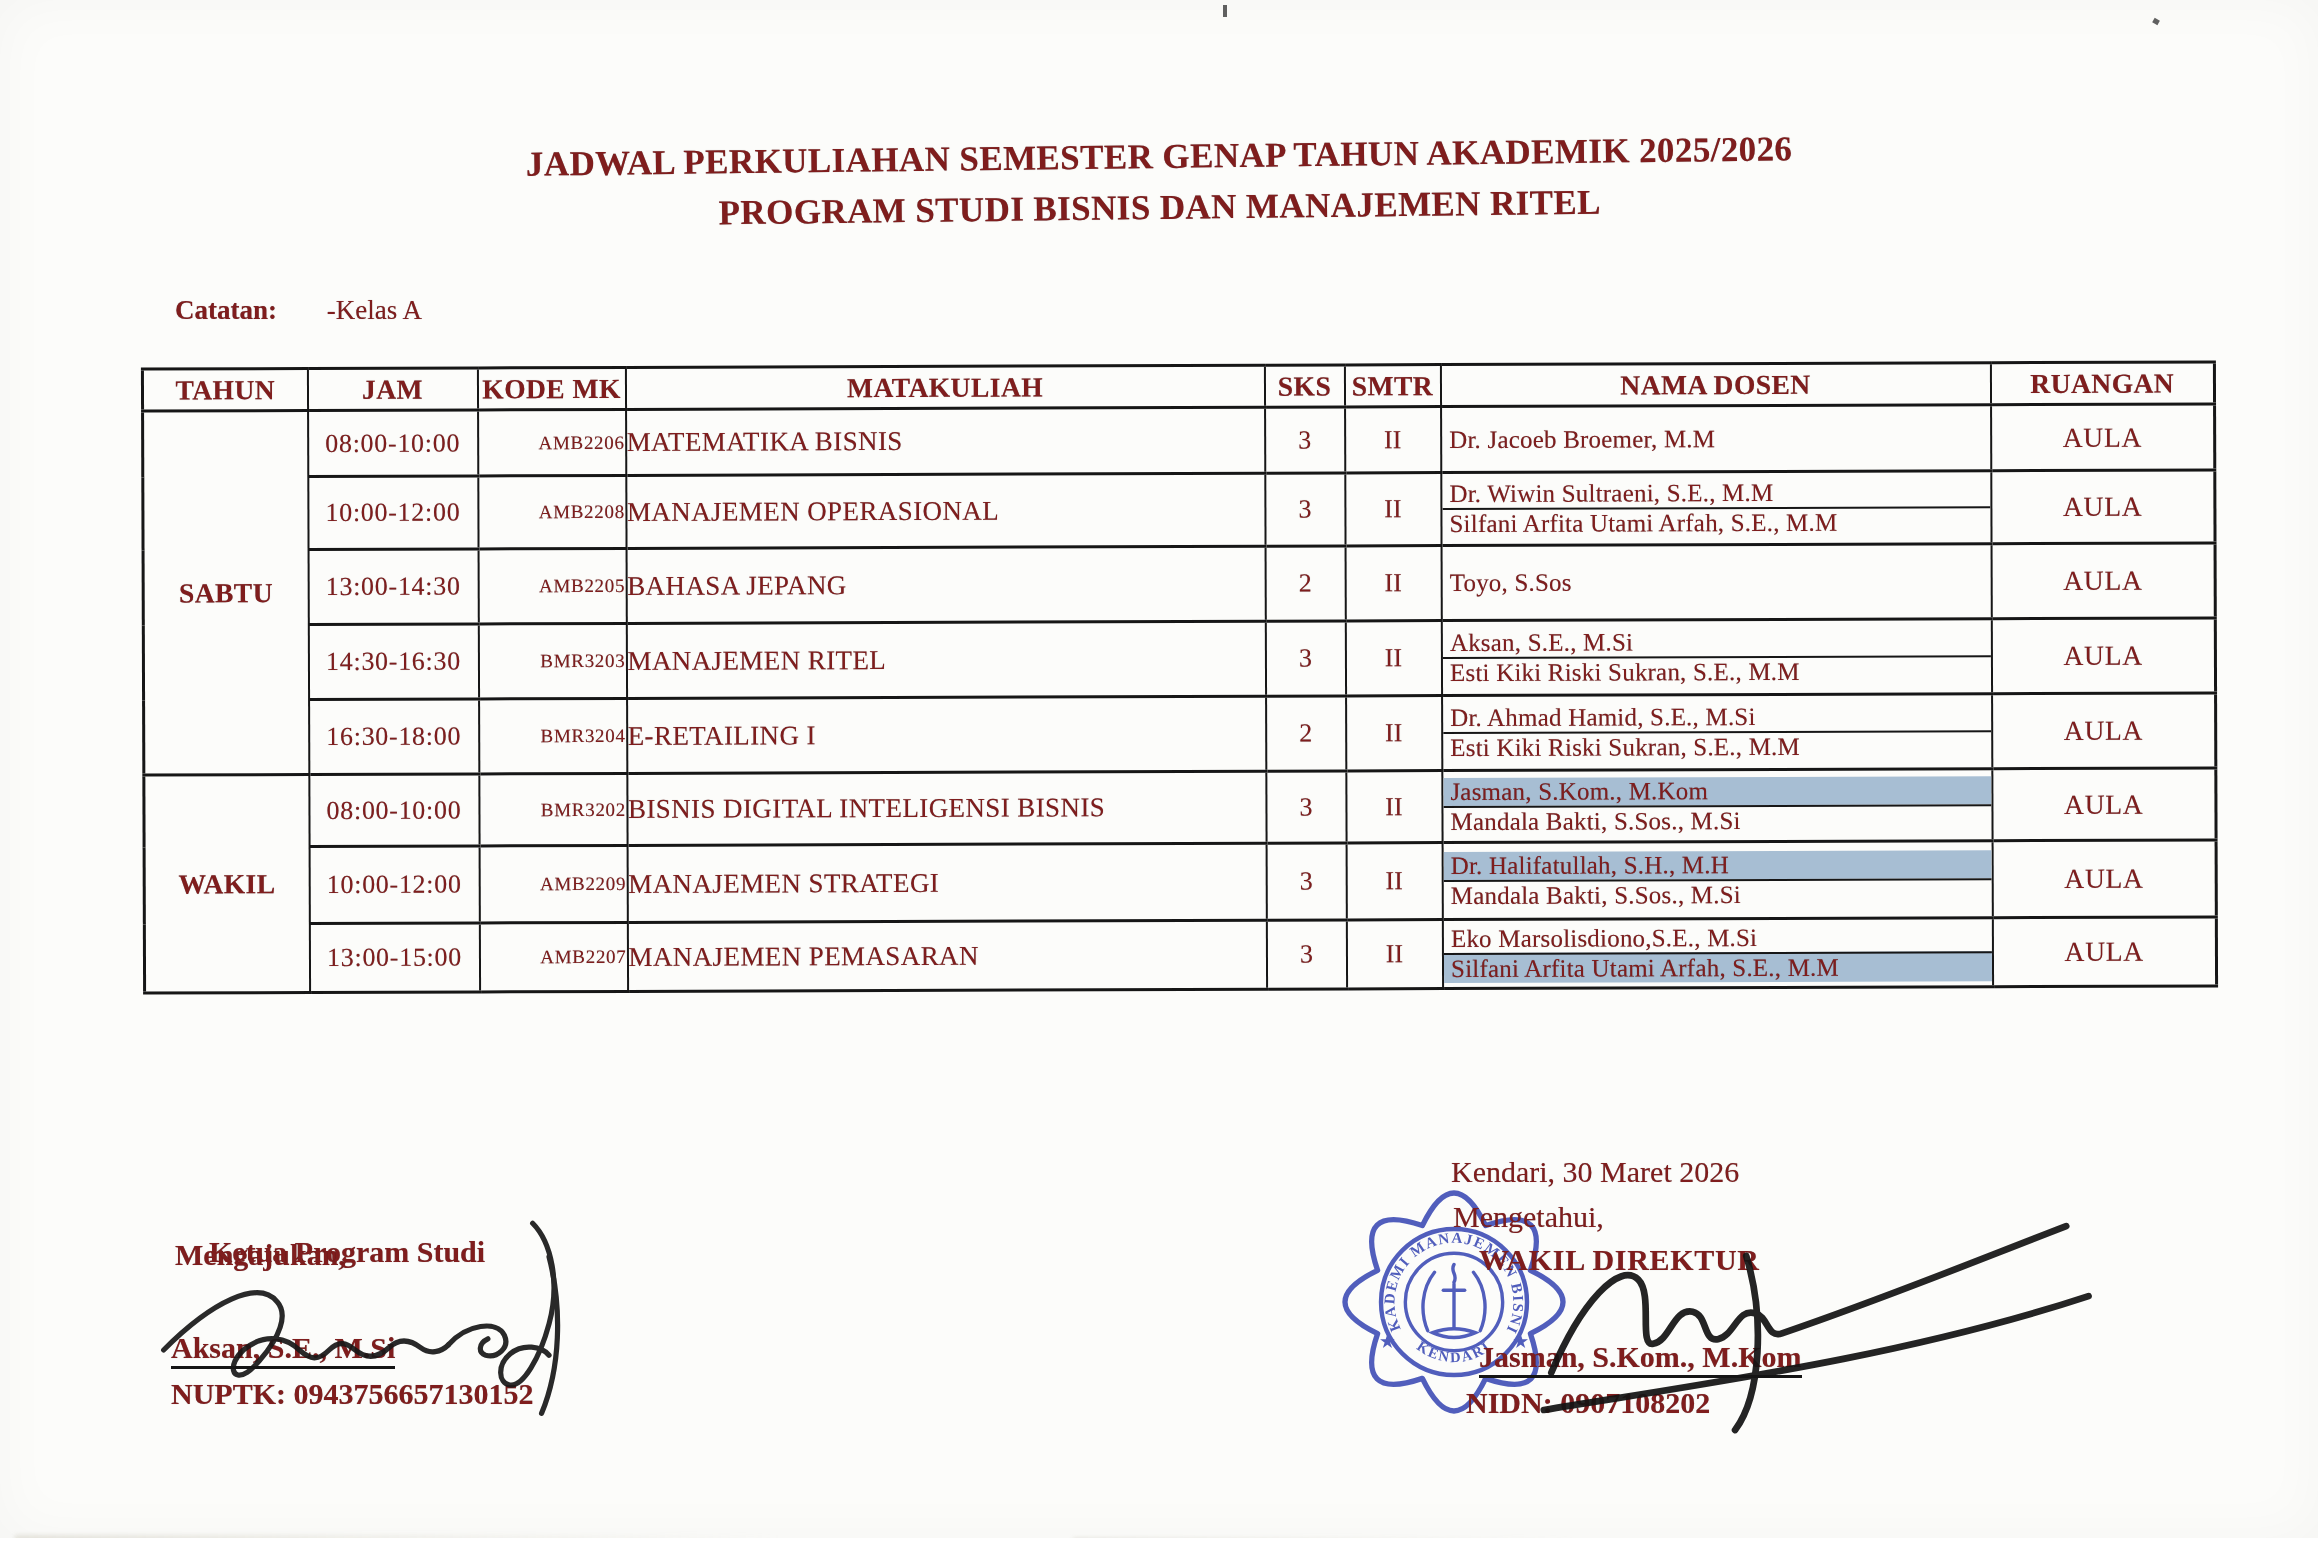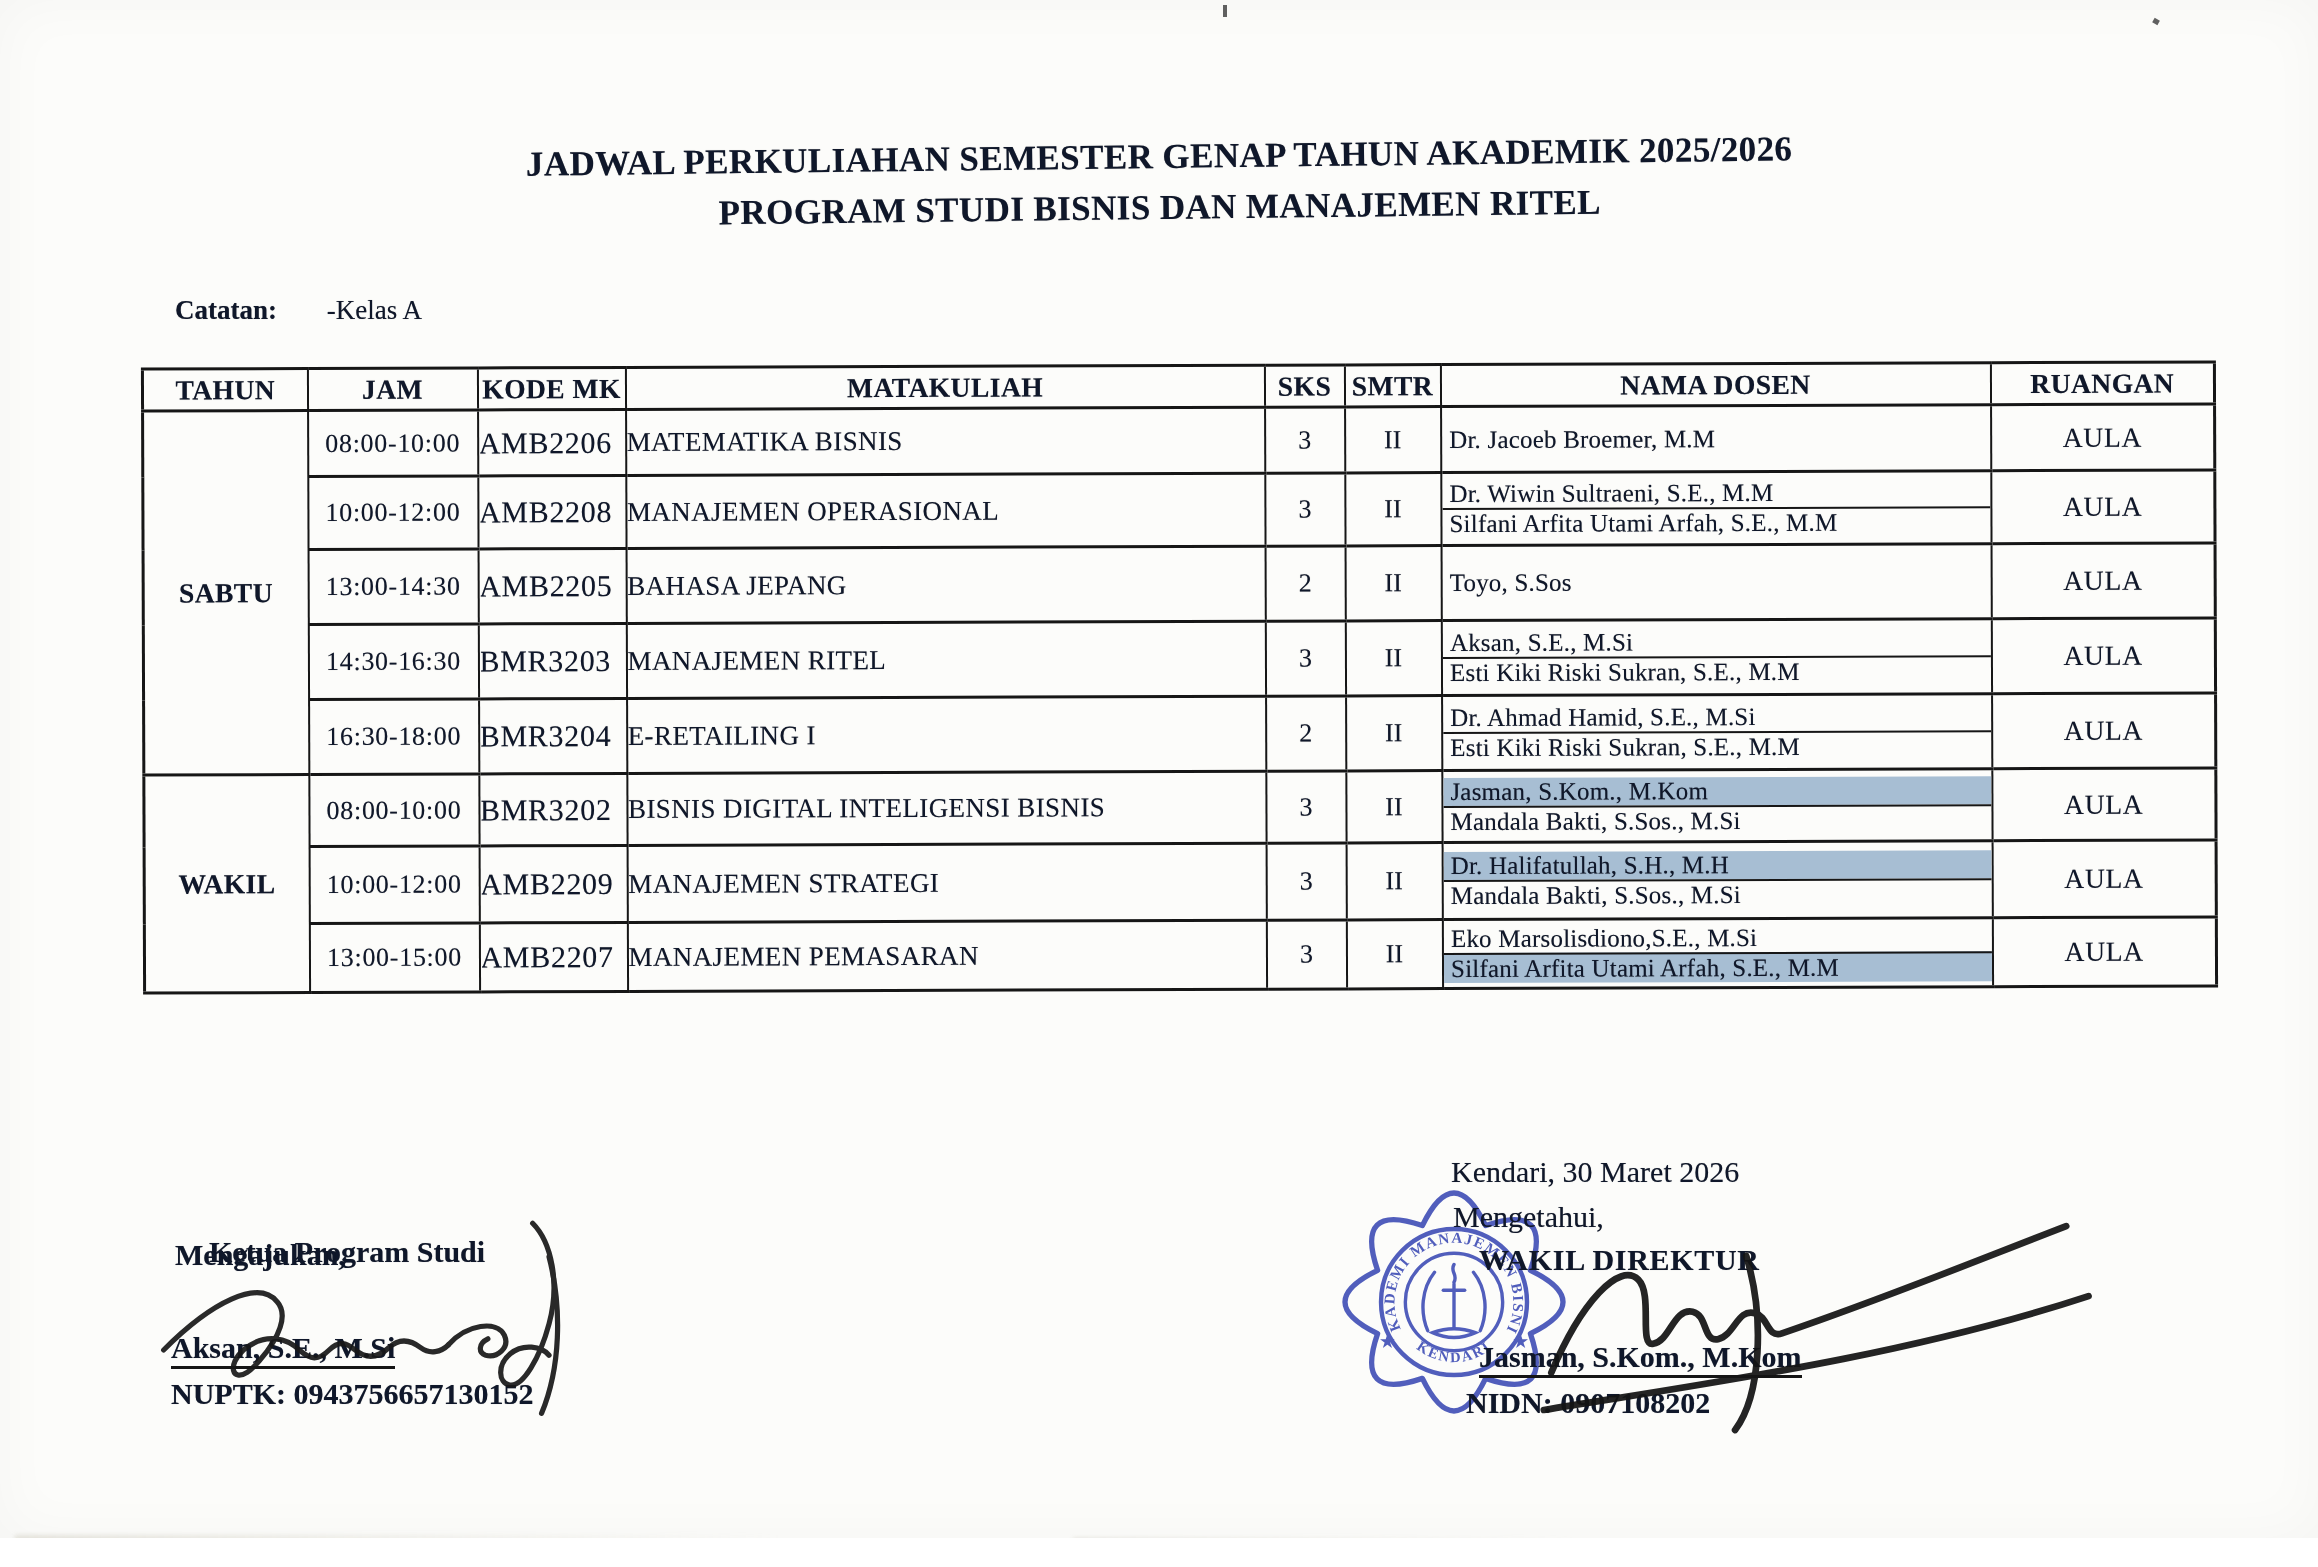--- a/index.html
+++ b/index.html
@@ -1,17 +1,17 @@
 <!DOCTYPE html>
 <html style="font-size:12px"><head>
 <meta charset="utf-8">
 <style>
   html,body{margin:0;padding:0;background:#ffffff;}
   #page{position:relative;width:2319px;height:1538px;background:#fcfcfa;overflow:hidden;
-        font-family:"Liberation Serif","DejaVu Serif",serif;color:#0f172a;
+        font-family:"Liberation Serif","DejaVu Serif",serif;color:#7f1d1d;
         box-shadow:inset 0 0 60px rgba(0,0,0,.03);}
   .ink{text-shadow:0 0 0.7px rgba(20,20,20,.45);}
 
   
   #title-block{position:absolute;left:0;top:131px;width:2319px;text-align:center;
                transform:rotate(-0.7deg);}
   #title-block .t{font-size:35px;font-weight:bold;letter-spacing:0.4px;line-height:51px;}
 
   
   #note{position:absolute;left:175px;top:295px;font-size:27px;}
@@ -22,21 +22,21 @@
   #sched{position:absolute;left:142px;top:364px;width:2071px;border-collapse:collapse;
          table-layout:fixed;transform:rotate(-0.2deg);transform-origin:50% 50%;}
   #sched th,#sched td{border:2.2px solid #161616;border-top-width:3px;border-bottom-width:3px;
          padding:0;overflow:hidden;}
   #sched{border:3.7px solid #161616;}
   #sched th{font-size:27.6px;font-weight:bold;letter-spacing:0.4px;}
   th.small{font-size:21.6px;}
   td.c, th{text-align:center;vertical-align:middle;}
   td.day{font-size:27.6px;font-weight:bold;text-align:center;vertical-align:middle;letter-spacing:0.4px;}
   td.jam{font-size:26px;text-align:center;vertical-align:middle;letter-spacing:0.7px;}
-  td.kode{font-size:30px;text-align:left;vertical-align:middle;letter-spacing:0.7px;border-radius:16px;}
+  td.kode{font-size:19px;text-align:right;vertical-align:middle;letter-spacing:0.7px;}
   td.mk{font-size:27px;text-align:left;vertical-align:middle;padding-left:6px;letter-spacing:0.4px;}
   td.num{font-size:26px;text-align:center;vertical-align:middle;}
   td.dosen{padding:0;vertical-align:middle;}
   td.room{font-size:27.6px;text-align:center;vertical-align:middle;letter-spacing:0.7px;margin-top:12px;}
   .dwrap{display:flex;flex-direction:column;height:100%;width:100%;}
   .dsub{flex:1;display:flex;align-items:center;padding-left:7.5px;font-size:25px;letter-spacing:0.2px;}
   .dsub + .dsub{border-top:2.2px solid #161616;}
 
   
   .ftxt{position:absolute;font-size:30px;white-space:nowrap;z-index:2;}

